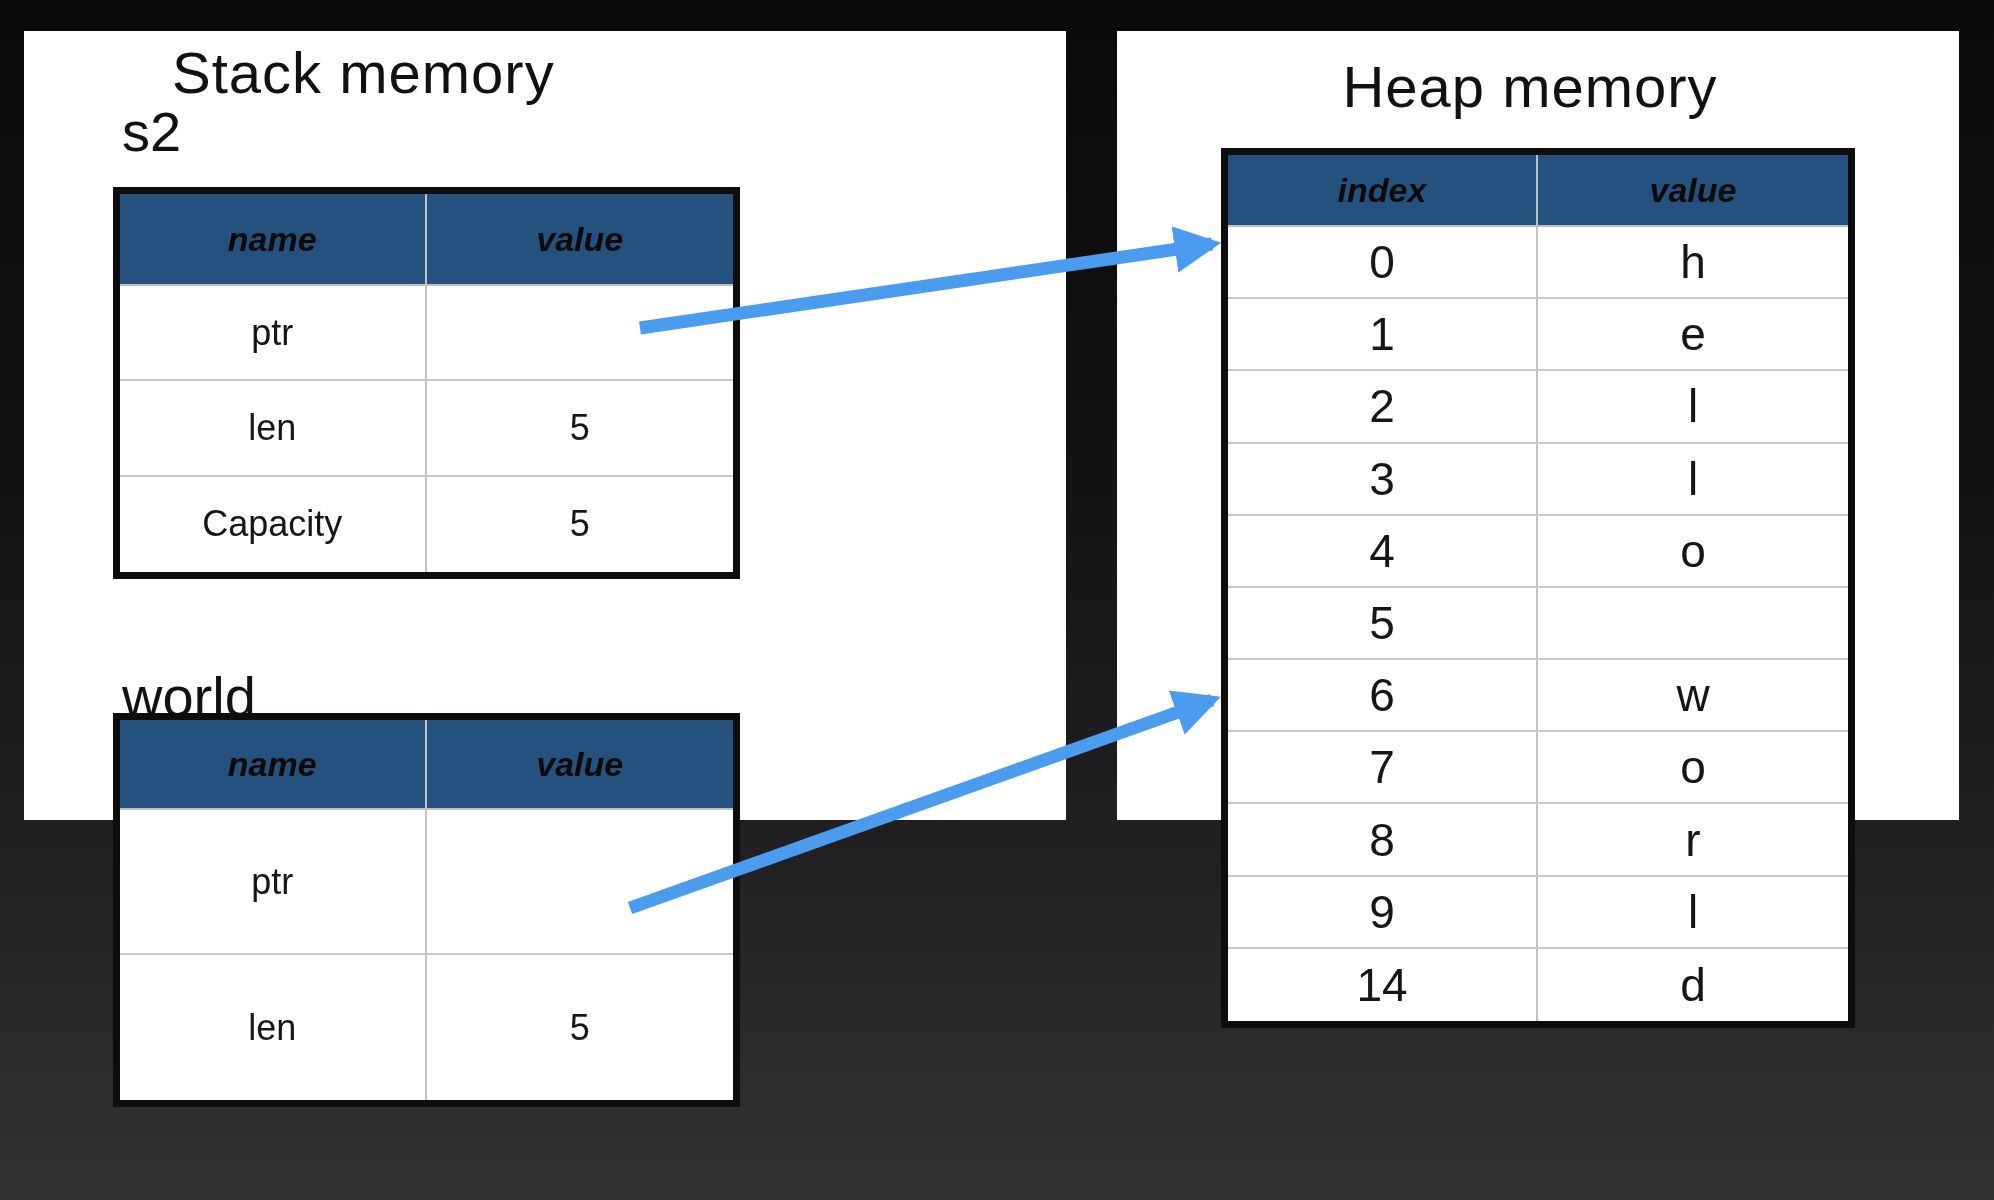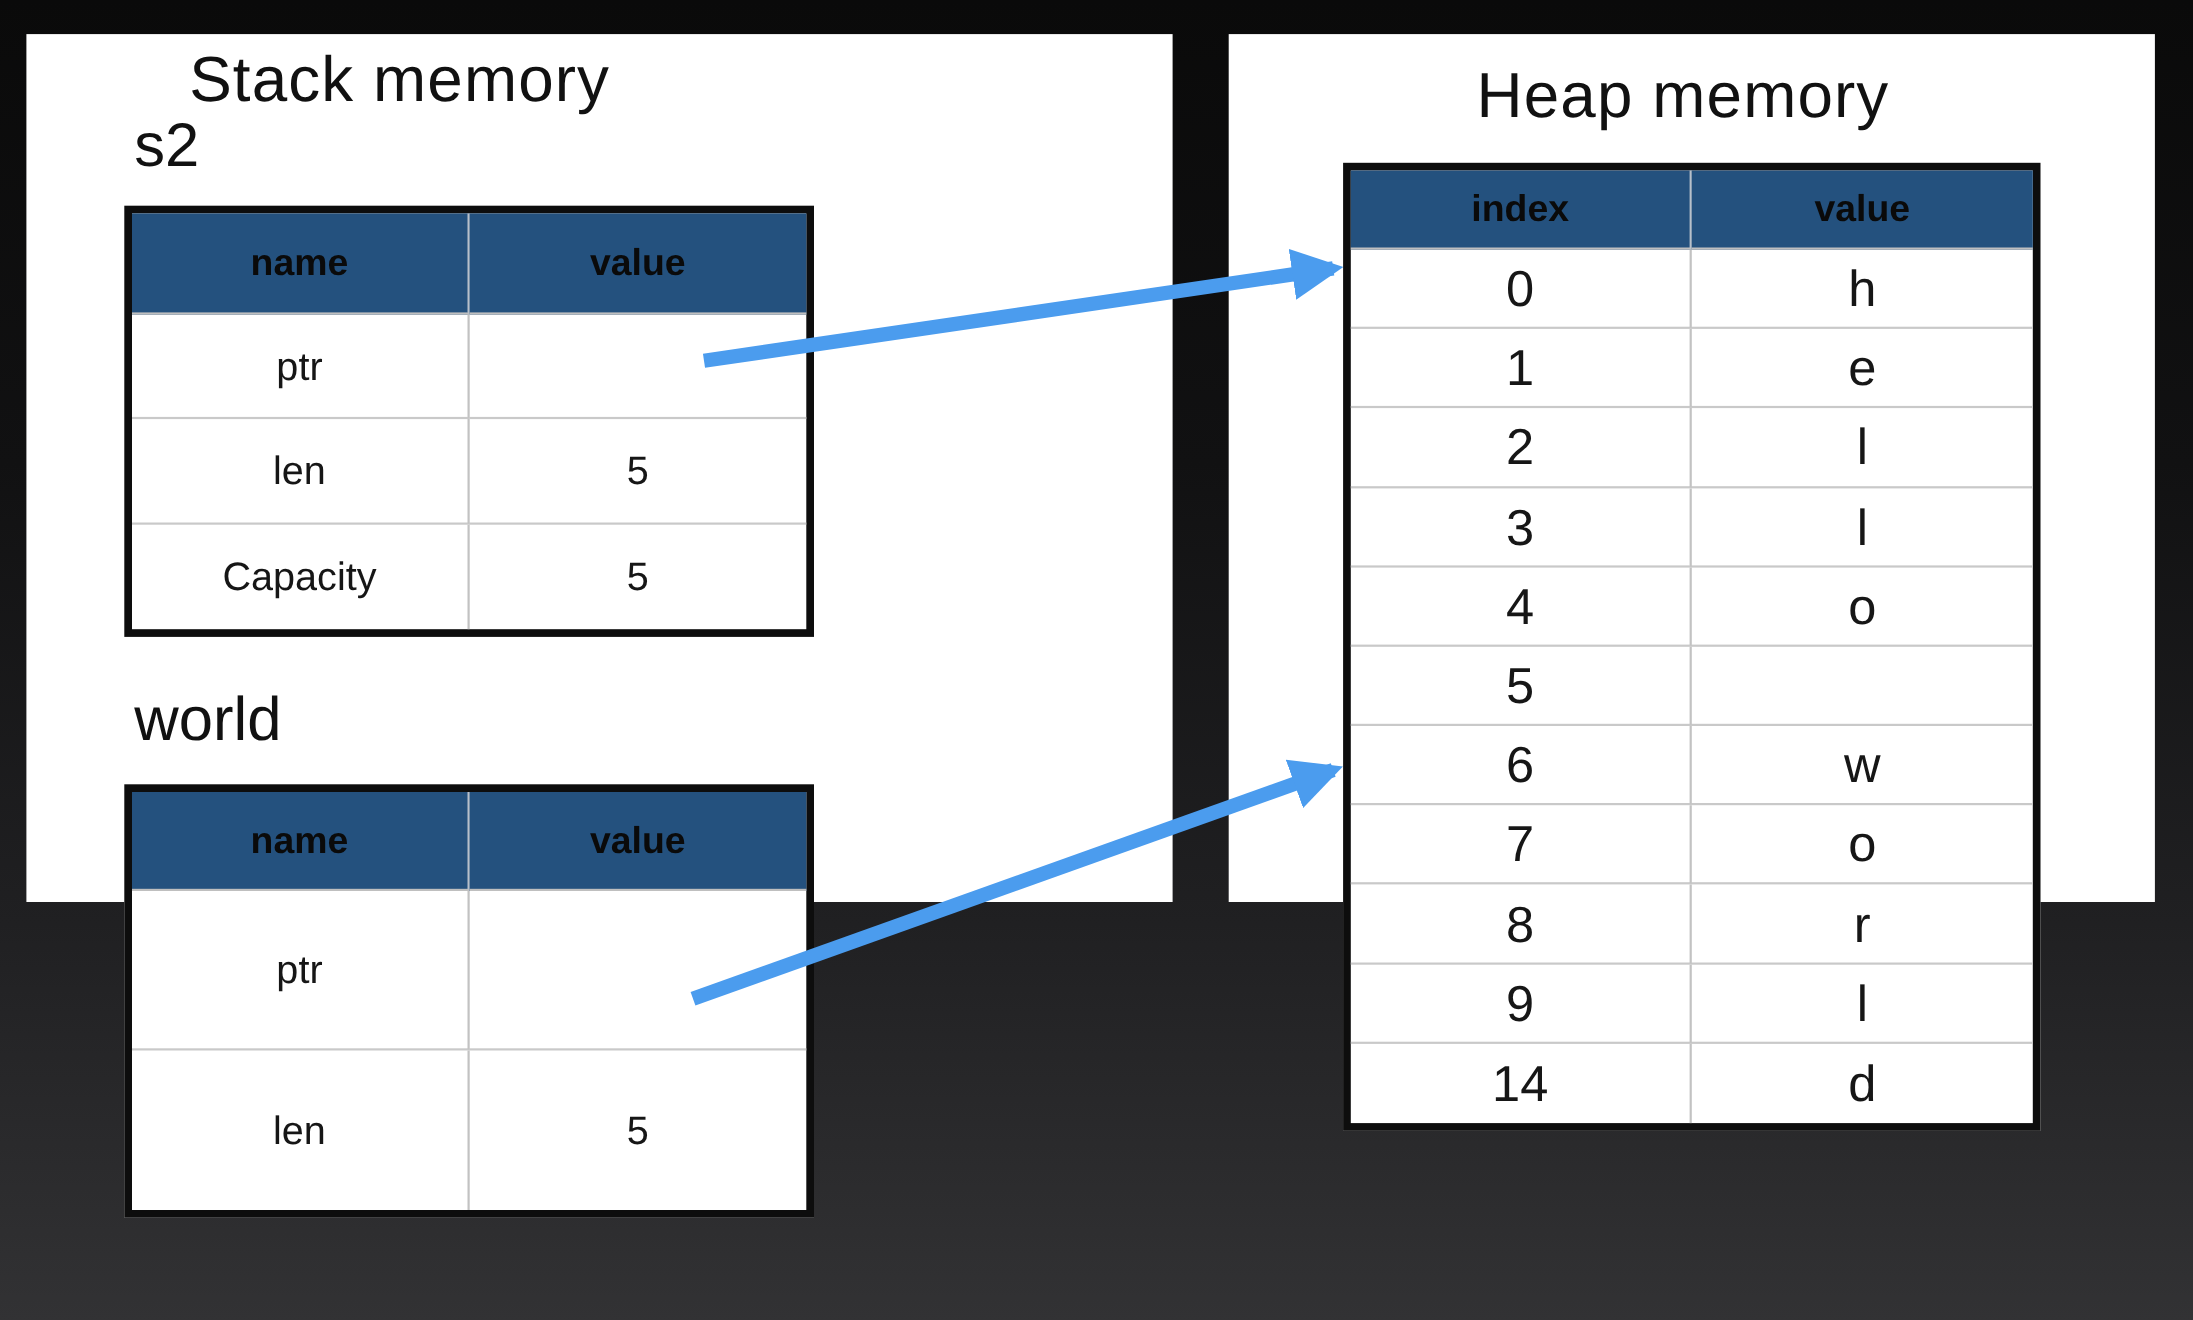--- a/index.html
+++ b/index.html
@@ -73,20 +73,21 @@
   }
   .cell:nth-child(even) { border-right: none; }
   .cell:nth-last-child(-n+2) { border-bottom: none; }
 
   .header-cell {
     font-weight: 700;
     font-size: 34px;
     color: #0a0a0a;
     border-right-color: #b8c0ca;
     border-bottom-color: #bfbfbf;
+    font-style: italic;
   }
   .table-s2 .body-cell,
   .table-world .body-cell { font-size: 36px; }
   .table-heap .body-cell  { font-size: 46px; }
 
   #arrow-layer {
     position: absolute;
     left: 0; top: 0;
     width: 1994px;
     height: 1200px;
@@ -105,21 +106,21 @@
       <div class="cell header-cell" style="background: rgb(36, 81, 126);">name</div>
       <div class="cell header-cell" style="background: rgb(36, 81, 126);">value</div>
       <div class="cell body-cell">ptr</div>
       <div class="cell body-cell"></div>
       <div class="cell body-cell">len</div>
       <div class="cell body-cell">5</div>
       <div class="cell body-cell">Capacity</div>
       <div class="cell body-cell">5</div>
     </div>
 
-  <div class="var-label" style="left:98px; top:590px;">world</div>
+  <div class="var-label" style="left:98px; top:633px;">world</div>
 
   <div class="mem-table table-world">
       <div class="cell header-cell" style="background: rgb(36, 81, 126);">name</div>
       <div class="cell header-cell" style="background: rgb(36, 81, 126);">value</div>
       <div class="cell body-cell">ptr</div>
       <div class="cell body-cell"></div>
       <div class="cell body-cell">len</div>
       <div class="cell body-cell">5</div>
     </div>
 </div>

